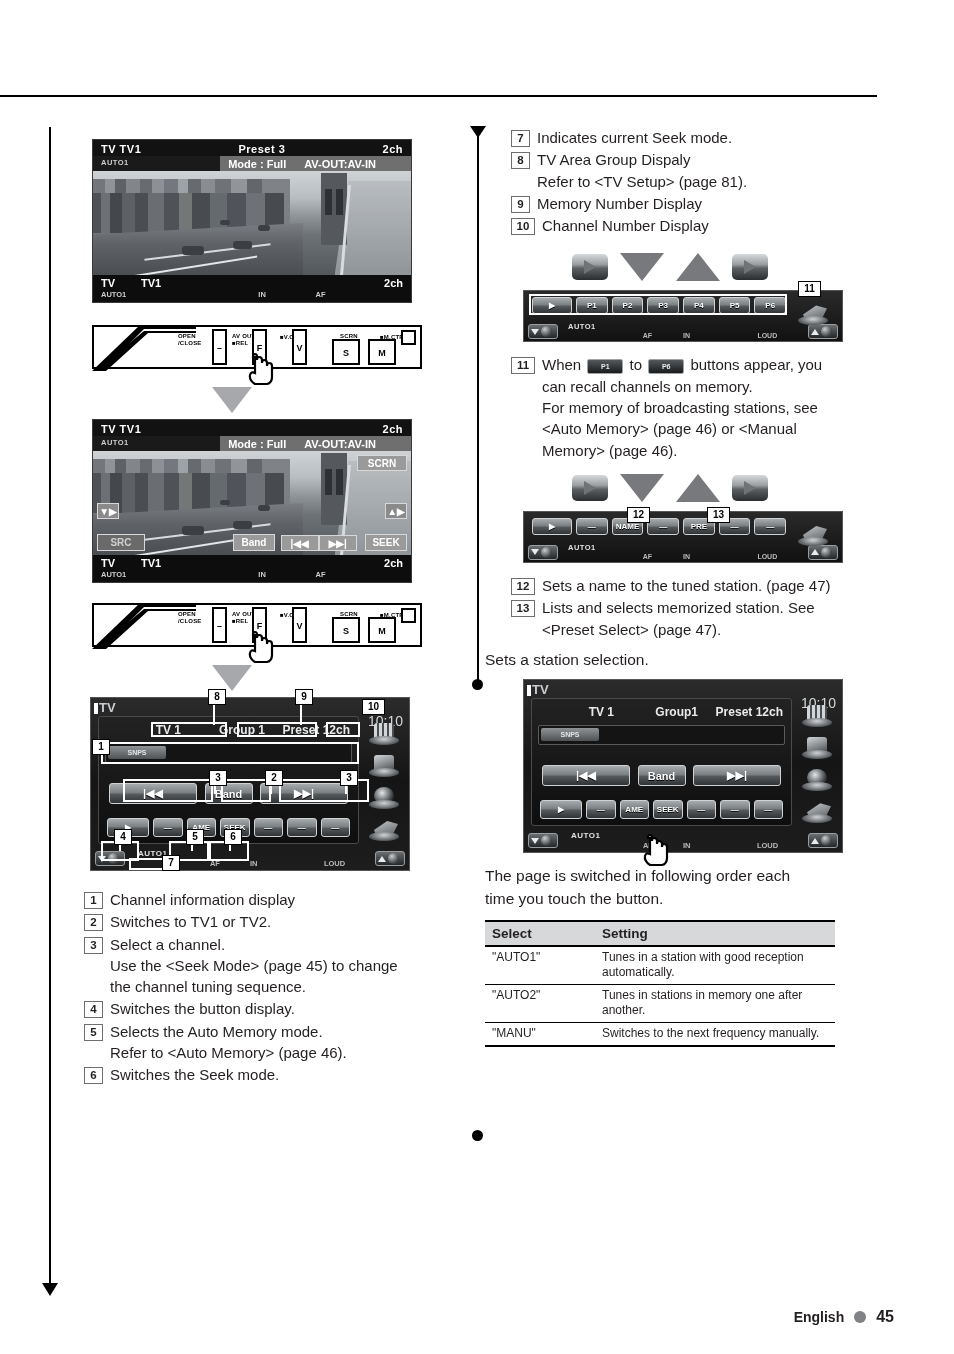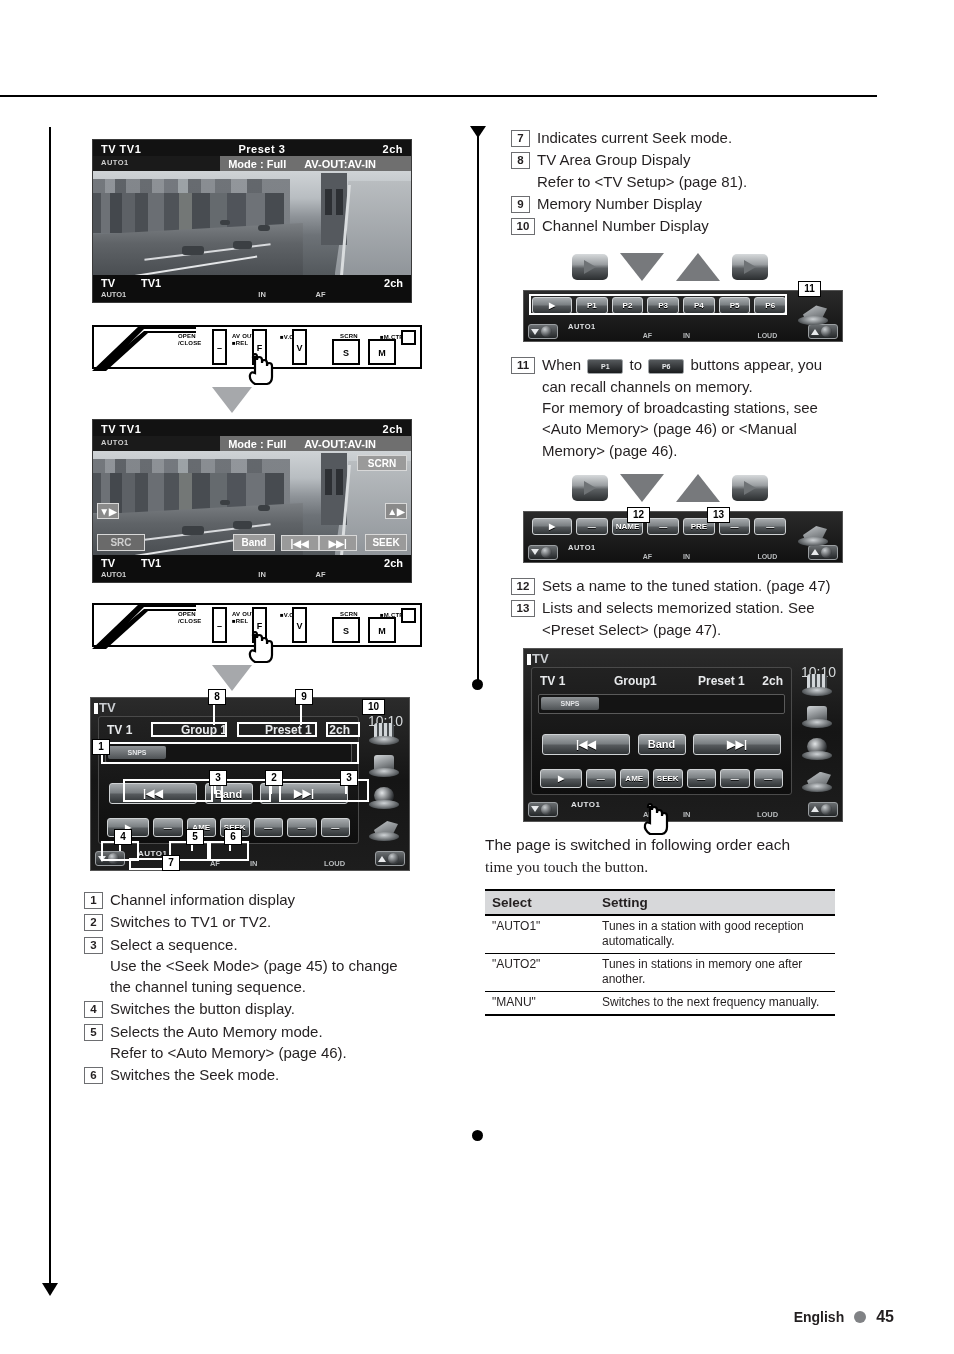--- a/index.html
+++ b/index.html
@@ -125,21 +125,21 @@
   
   .ctrl{position:relative;width:320px;height:174px;
      background:linear-gradient(180deg,#2b2b2b 0%,#151515 48%,#1d1d1d 100%);
      border:1px solid #555;box-sizing:border-box;}
   .ctrl .srcname{position:absolute;left:8px;top:2px;color:#c9ccd0;font-weight:bold;font-size:13px;}
   .ctrl .srcname:before{content:"";position:absolute;left:-5px;top:3px;width:4px;height:11px;background:#fff;}
   .ctrl .clock{position:absolute;right:6px;top:15px;color:#d5d8da;font-size:14px;font-weight:normal;}
   .ctrl .inner{position:absolute;left:7px;top:18px;right:50px;bottom:26px;
      border:1px solid #4a4a4a;border-radius:3px;background:linear-gradient(180deg,#222,#0e0e0e);}
   .ctrl .row1{position:absolute;left:8px;right:8px;top:6px;display:flex;align-items:center;
-     color:#e8eaec;font-weight:bold;font-size:12px;}
+     color:#e8eaec;font-weight:bold;font-size:12px;text-align:right;}
   .ctrl .row1 .a{width:74px;}
   .ctrl .row1 .b{width:84px;}
   .ctrl .row1 .c{flex:1;}
   .ctrl .row1 .d{margin-left:auto;}
   .ctrl .infobar{position:absolute;left:6px;right:6px;top:26px;height:18px;
      border:1px solid #5a5a5a;border-radius:2px;background:#141414;}
   .ctrl .snps{position:absolute;left:2px;top:2px;width:58px;height:13px;
      background:linear-gradient(180deg,#8f9396,#4e5255);color:#e4e6e8;font-size:7px;font-weight:bold;
      display:flex;align-items:center;justify-content:center;border-radius:2px;}
   .btn3d{background:linear-gradient(180deg,#a7abae 0%,#7b8083 45%,#55595c 55%,#2f3335 100%);
@@ -494,21 +494,21 @@
       <li>
           <span class="numbox">1</span>
           <span class="li-text"><span>Channel information display</span></span>
         </li>
       <li>
           <span class="numbox">2</span>
           <span class="li-text"><span>Switches to TV1 or TV2.</span></span>
         </li>
       <li>
           <span class="numbox">3</span>
-          <span class="li-text"><span>Select a sequence.</span><span class="sub">Use the &lt;Seek Mode&gt; (page 45) to change</span><span class="sub">the channel tuning sequence.</span></span>
+          <span class="li-text"><span>Select a channel.</span><span class="sub">Use the &lt;Seek Mode&gt; (page 45) to change</span><span class="sub">the channel tuning sequence.</span></span>
         </li>
       <li>
           <span class="numbox">4</span>
           <span class="li-text"><span>Switches the button display.</span></span>
         </li>
       <li>
           <span class="numbox">5</span>
           <span class="li-text"><span>Selects the Auto Memory mode.</span><span class="sub">Refer to &lt;Auto Memory&gt; (page 46).</span></span>
         </li>
       <li>
@@ -651,20 +651,21 @@
       <li>
           <span class="numbox wide">12</span>
           <span class="li-text"><span>Sets a name to the tuned station. (page 47)</span></span>
         </li>
       <li>
           <span class="numbox wide">13</span>
           <span class="li-text"><span>Lists and selects memorized station. See</span><span class="sub">&lt;Preset Select&gt; (page 47).</span></span>
         </li>
     </ol>
 
+    <div class="body-text" style="margin-left:0;">Sets a station selection.</div>
 
     <div style="margin:8px 0 0 38px;position:relative;">
       <div class="ctrl">
         <span class="srcname">TV</span>
         <span class="clock">10:10</span>
         <div class="inner">
           <div class="row1">
             <span class="a">TV 1</span>
             <span class="b">Group1</span>
             <span class="c">Preset 1</span>
@@ -722,21 +723,21 @@
         </div>
         <div class="hand" style="position:absolute;left:118px;bottom:-16px;z-index:6;">
           <svg viewBox="0 0 30 36">
               <path d="M8 6 L8 22 Q4 20 3 24 Q2 29 8 33 L20 33 Q25 32 25 26 L25 15 Q25 12 22 12 Q20 12 20 15 L20 12 Q20 9 17 9 Q15 9 15 12 L15 9 Q15 6 12 6 Q10 6 10 9 L10 6 Q10 3 8 3 Q6 3 6 6 Z" fill="#fff" stroke="#000" stroke-width="2.2"></path>
             </svg>
         </div>
       </div>
     </div>
 
     <div class="body-text" style="margin:12px 0 0 0;">The page is switched in following order each</div>
-    <div class="body-text" style="margin:0;font-family:Liberation Serif, serif;">time you touch the button.</div>
+    <div class="body-text" style="margin:0;">time you touch the button.</div>
 
     <table class="specs">
       <thead>
         <tr>
           <th class="disp">Select</th>
           <th>Setting</th>
         </tr>
       </thead>
       <tbody>
         <tr>

